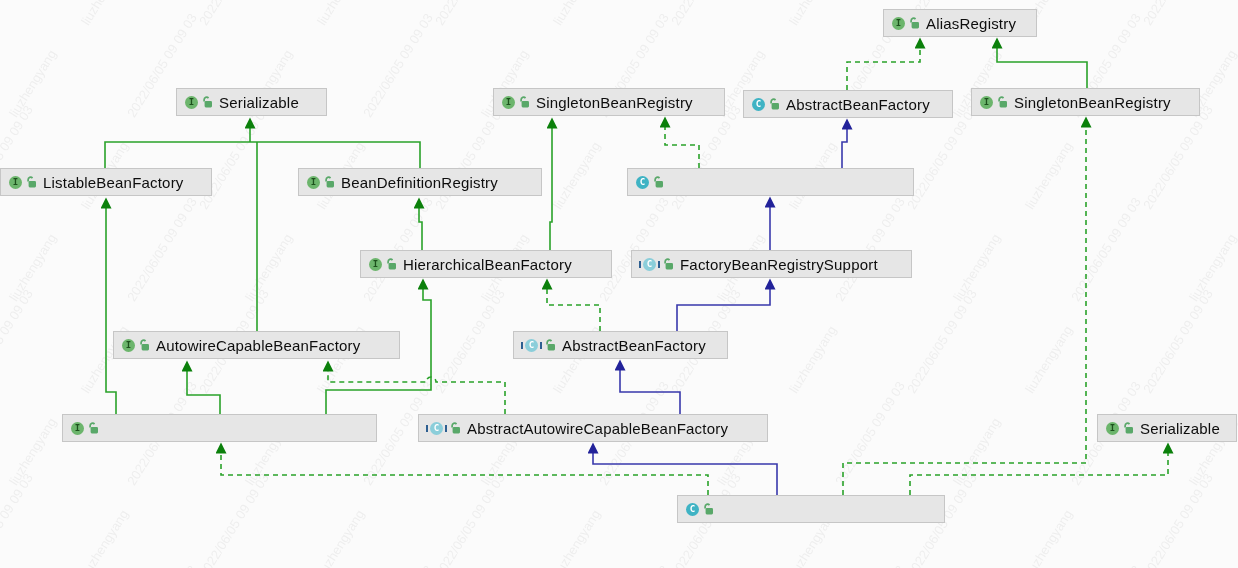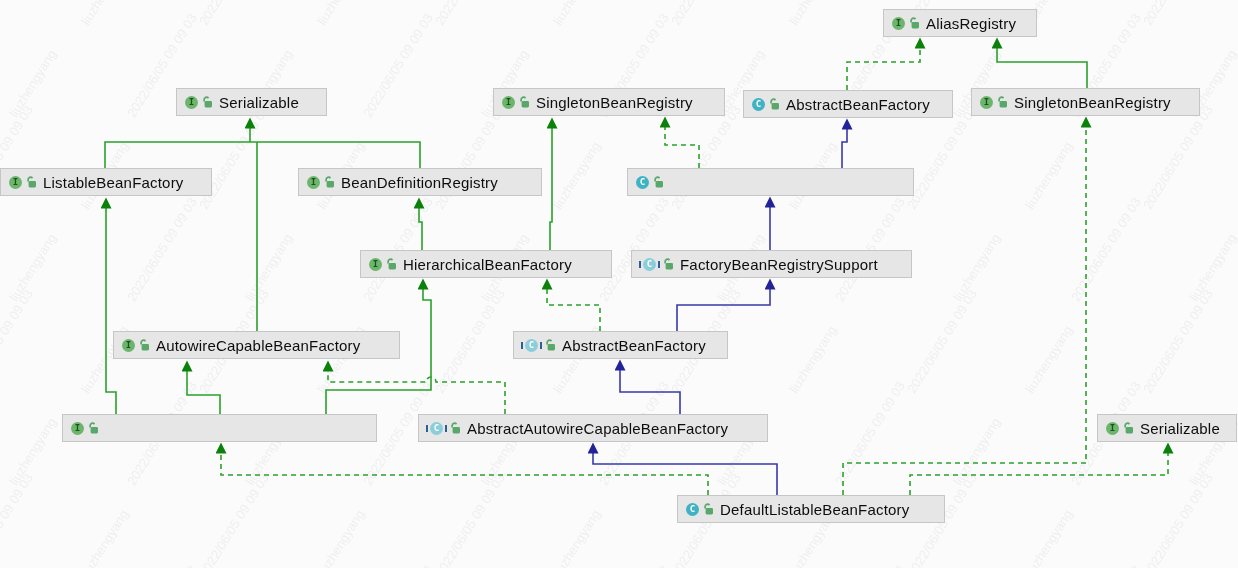--- a/index.html
+++ b/index.html
@@ -327,16 +327,15 @@
   </div>
 
   <div class="node" style="left:677px;top:495px;width:268px">
     <span class="ic ic-c">C</span>
     <span class="lock">
         <svg width="11" height="12" viewBox="0 0 11 12">
           <path d="M2.1 5.4 V3.8 A2.5 2.5 0 0 1 6.5 2.1" fill="none" stroke="#59A869" stroke-width="1.7"></path>
           <rect x="2.6" y="5" width="7.4" height="6.4" rx="1.3" fill="#59A869"></rect>
         </svg>
       </span>
-    <span class="lbl">DefaultListableBeanFactory</span>
   </div>
 
 </div>
 
 </body></html>

